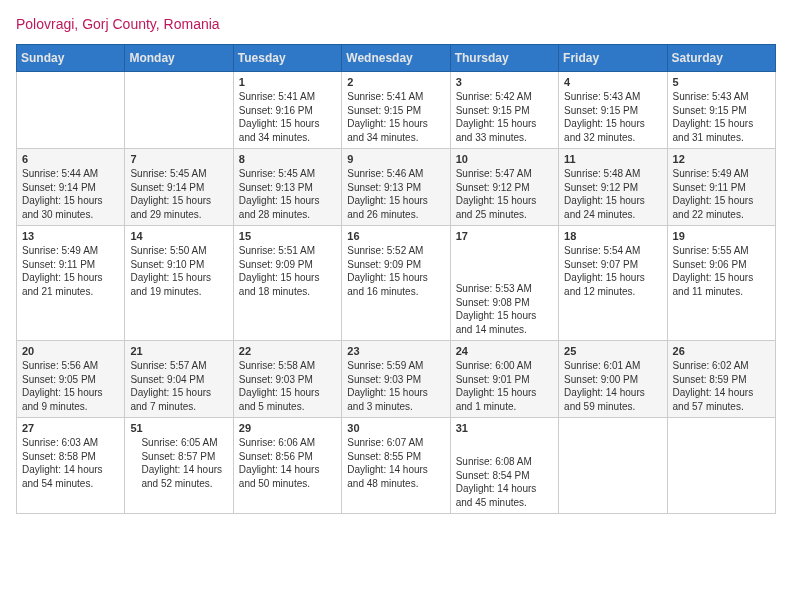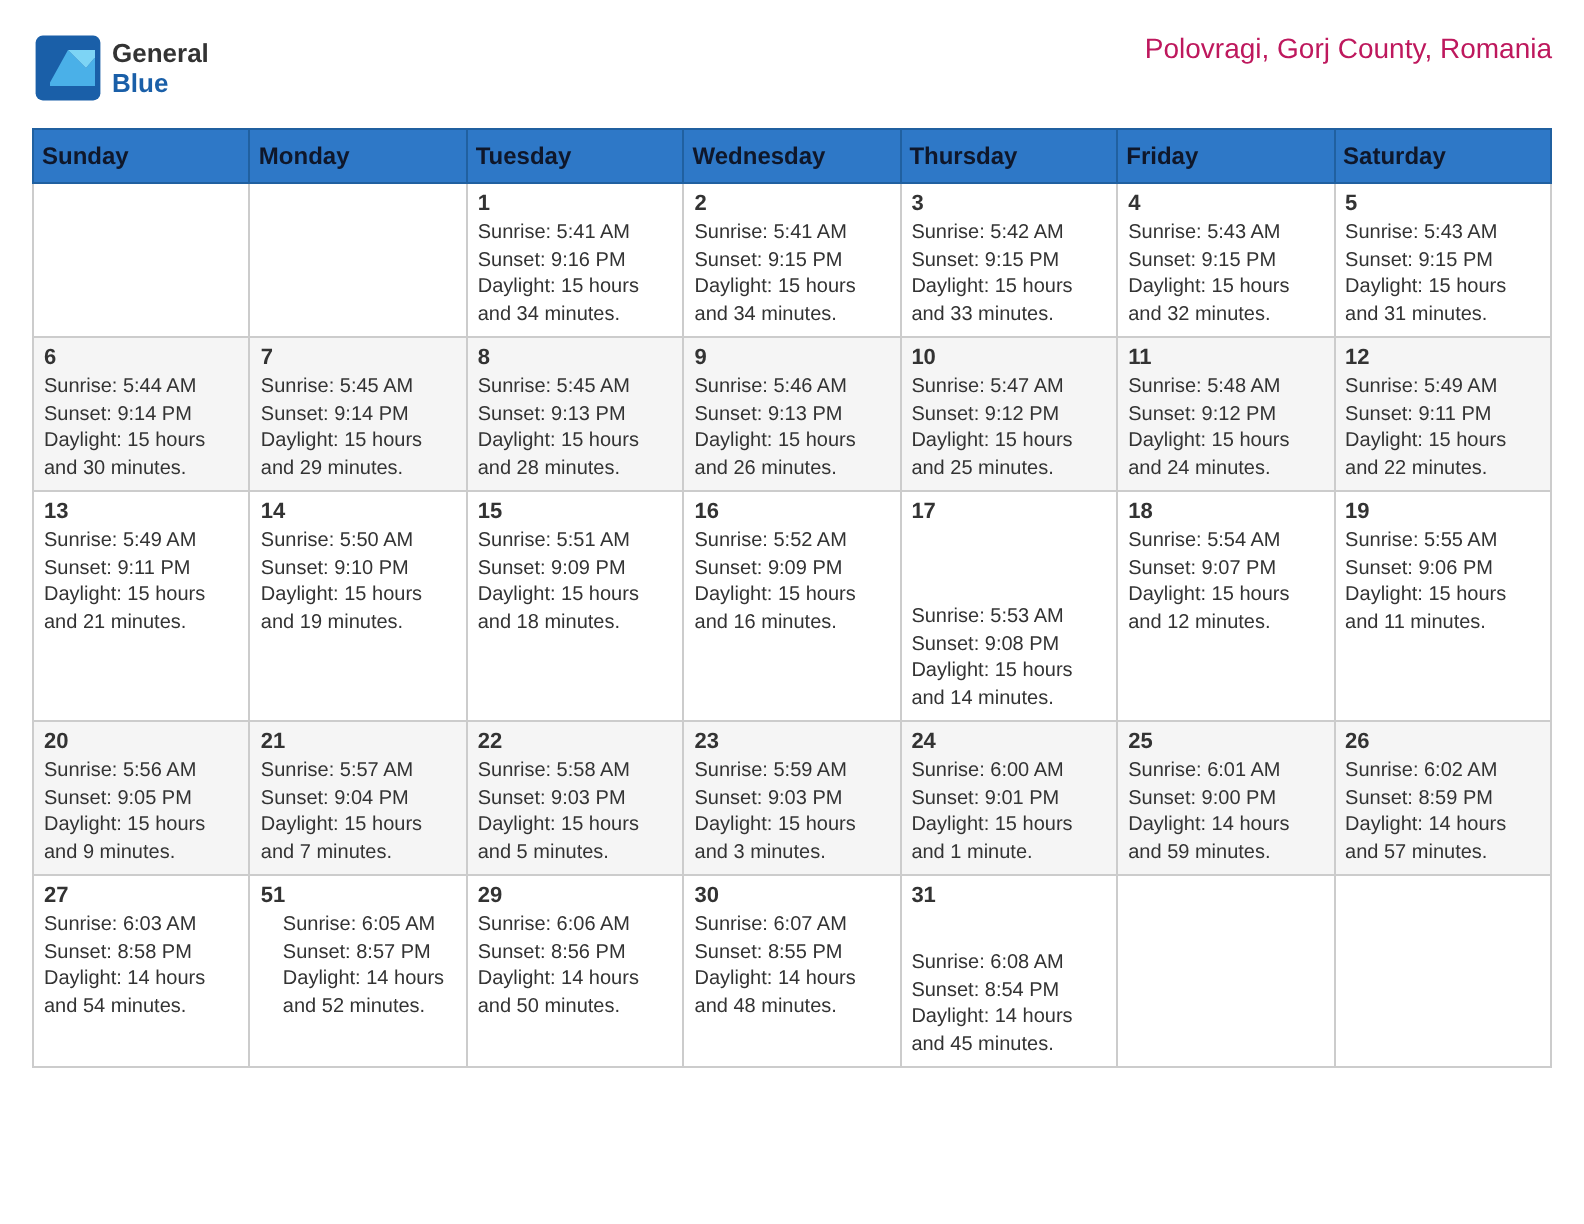--- a/index.html
+++ b/index.html
@@ -46,21 +46,21 @@
       font-size: 14px;
       color: #be185d;
     }
     .calendar {
       width: 100%;
       border-collapse: collapse;
       border: 1px solid #ccc;
     }
     .calendar th {
       background: #2e78c7;
-      color: #0f172a;
+      color: #e5e5e5;
       font-size: 12px;
       font-weight: bold;
       padding: 6px 4px;
       text-align: left;
       border: 1px solid #2060a0;
     }
     .calendar td {
       vertical-align: top;
       border: 1px solid #ccc;
       padding: 4px 5px;
@@ -83,31 +83,20 @@
       font-size: 10px;
       line-height: 1.35;
       color: #333;
     }
     .empty { background: #fff !important; }
   </style>
 </head>
 <body>
 
 <div class="header">
-  <div class="logo">
-    <svg class="logo-icon" viewBox="0 0 40 40">
-      <rect x="2" y="2" width="36" height="36" rx="4" fill="#1a5fa8"></rect>
-      <polygon points="10,28 20,10 30,20 35,14 35,30 10,30" fill="#4ab0e8"></polygon>
-      <polygon points="20,10 30,20 35,14 35,10 20,10" fill="#7dd4f5"></polygon>
-    </svg>
-    <div class="logo-text">
-      <span class="logo-general">General</span>
-      <span class="logo-blue">Blue</span>
-    </div>
-  </div>
   <div class="title-block">
     <div class="location">Polovragi, Gorj County, Romania</div>
   </div>
 </div>
 
 <table class="calendar">
   <thead>
     <tr>
     <th>Sunday</th>
         <th>Monday</th>

